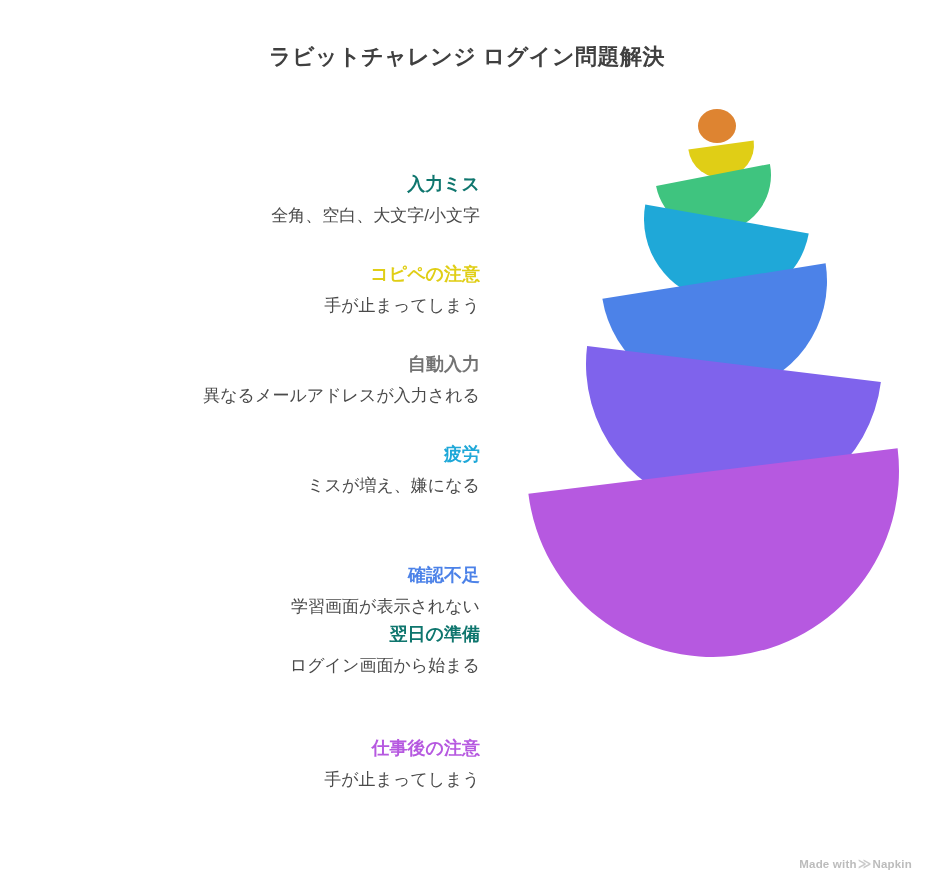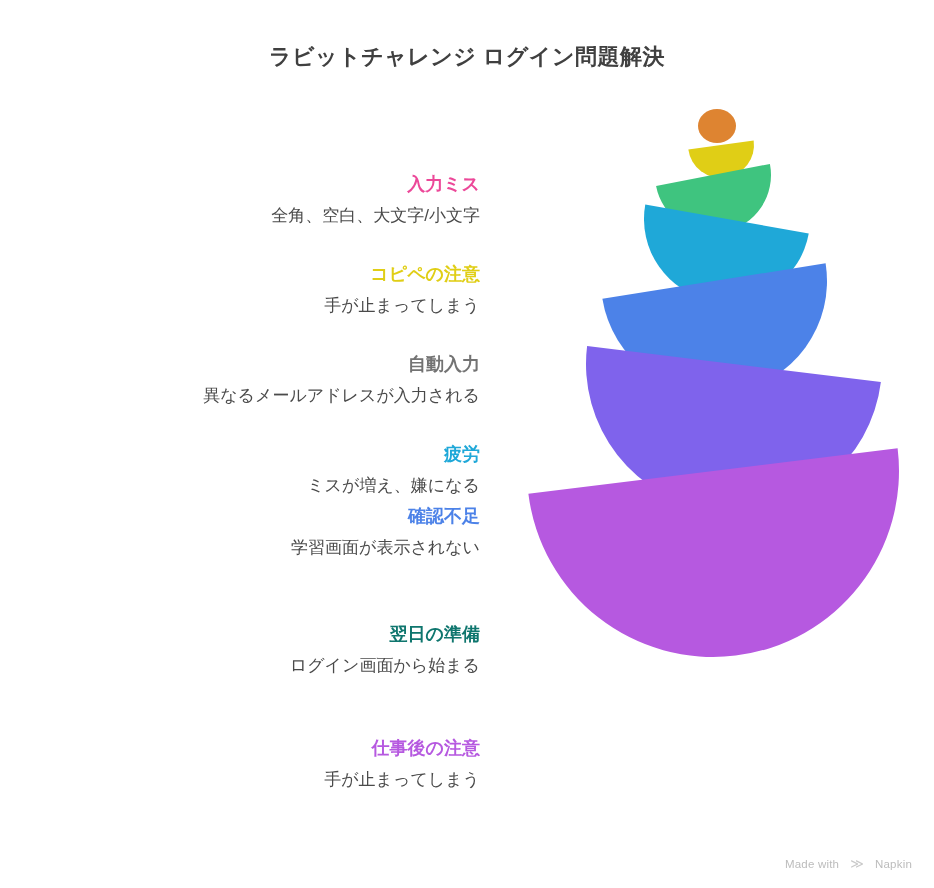--- a/index.html
+++ b/index.html
@@ -78,64 +78,65 @@
     display: block;
   }
 
   
   #watermark {
     position: absolute;
     right: 22px;
     bottom: 18px;
     display: flex;
     align-items: center;
-    gap: 11px;
+    gap: 1px;
     font-size: 11.5px;
     color: #bcbcbc;
     letter-spacing: 0.2px;
     white-space: nowrap;
+    font-weight: bold;
   }
   #watermark .wm-logo {
     display: inline-block;
     line-height: 1;
     font-size: 13px;
     color: #c9c9c9;
     transform: translateY(-0.5px);
   }
 </style>
 </head>
 <body>
 
 <div id="canvas">
 
   <div id="title">ラビットチャレンジ ログイン問題解決</div>
 
   <div id="labels">
 
     <div class="label-item" style="top:172px;">
-      <div class="label-heading" style="color:#ec4899;">入力ミス</div>
+      <div class="label-heading" style="color:#0f766e;">入力ミス</div>
       <div class="label-desc">全角、空白、大文字/小文字</div>
     </div>
 
     <div class="label-item" style="top:262px;">
       <div class="label-heading" style="color:#E0CE16;">コピペの注意</div>
       <div class="label-desc">手が止まってしまう</div>
     </div>
 
     <div class="label-item" style="top:352px;">
       <div class="label-heading" style="color:#737373;">自動入力</div>
       <div class="label-desc">異なるメールアドレスが入力される</div>
     </div>
 
     <div class="label-item" style="top:442px;">
       <div class="label-heading" style="color:#1FA8D8;">疲労</div>
       <div class="label-desc">ミスが増え、嫌になる</div>
     </div>
 
-    <div class="label-item" style="top:504px;">
+    <div class="label-item" style="top:563px;">
       <div class="label-heading" style="color:#4C82E8;">確認不足</div>
       <div class="label-desc">学習画面が表示されない</div>
     </div>
 
     <div class="label-item" style="top:622px;">
       <div class="label-heading" style="color:#0f766e;">翌日の準備</div>
       <div class="label-desc">ログイン画面から始まる</div>
     </div>
 
     <div class="label-item" style="top:712px;margin-top:24px;">

